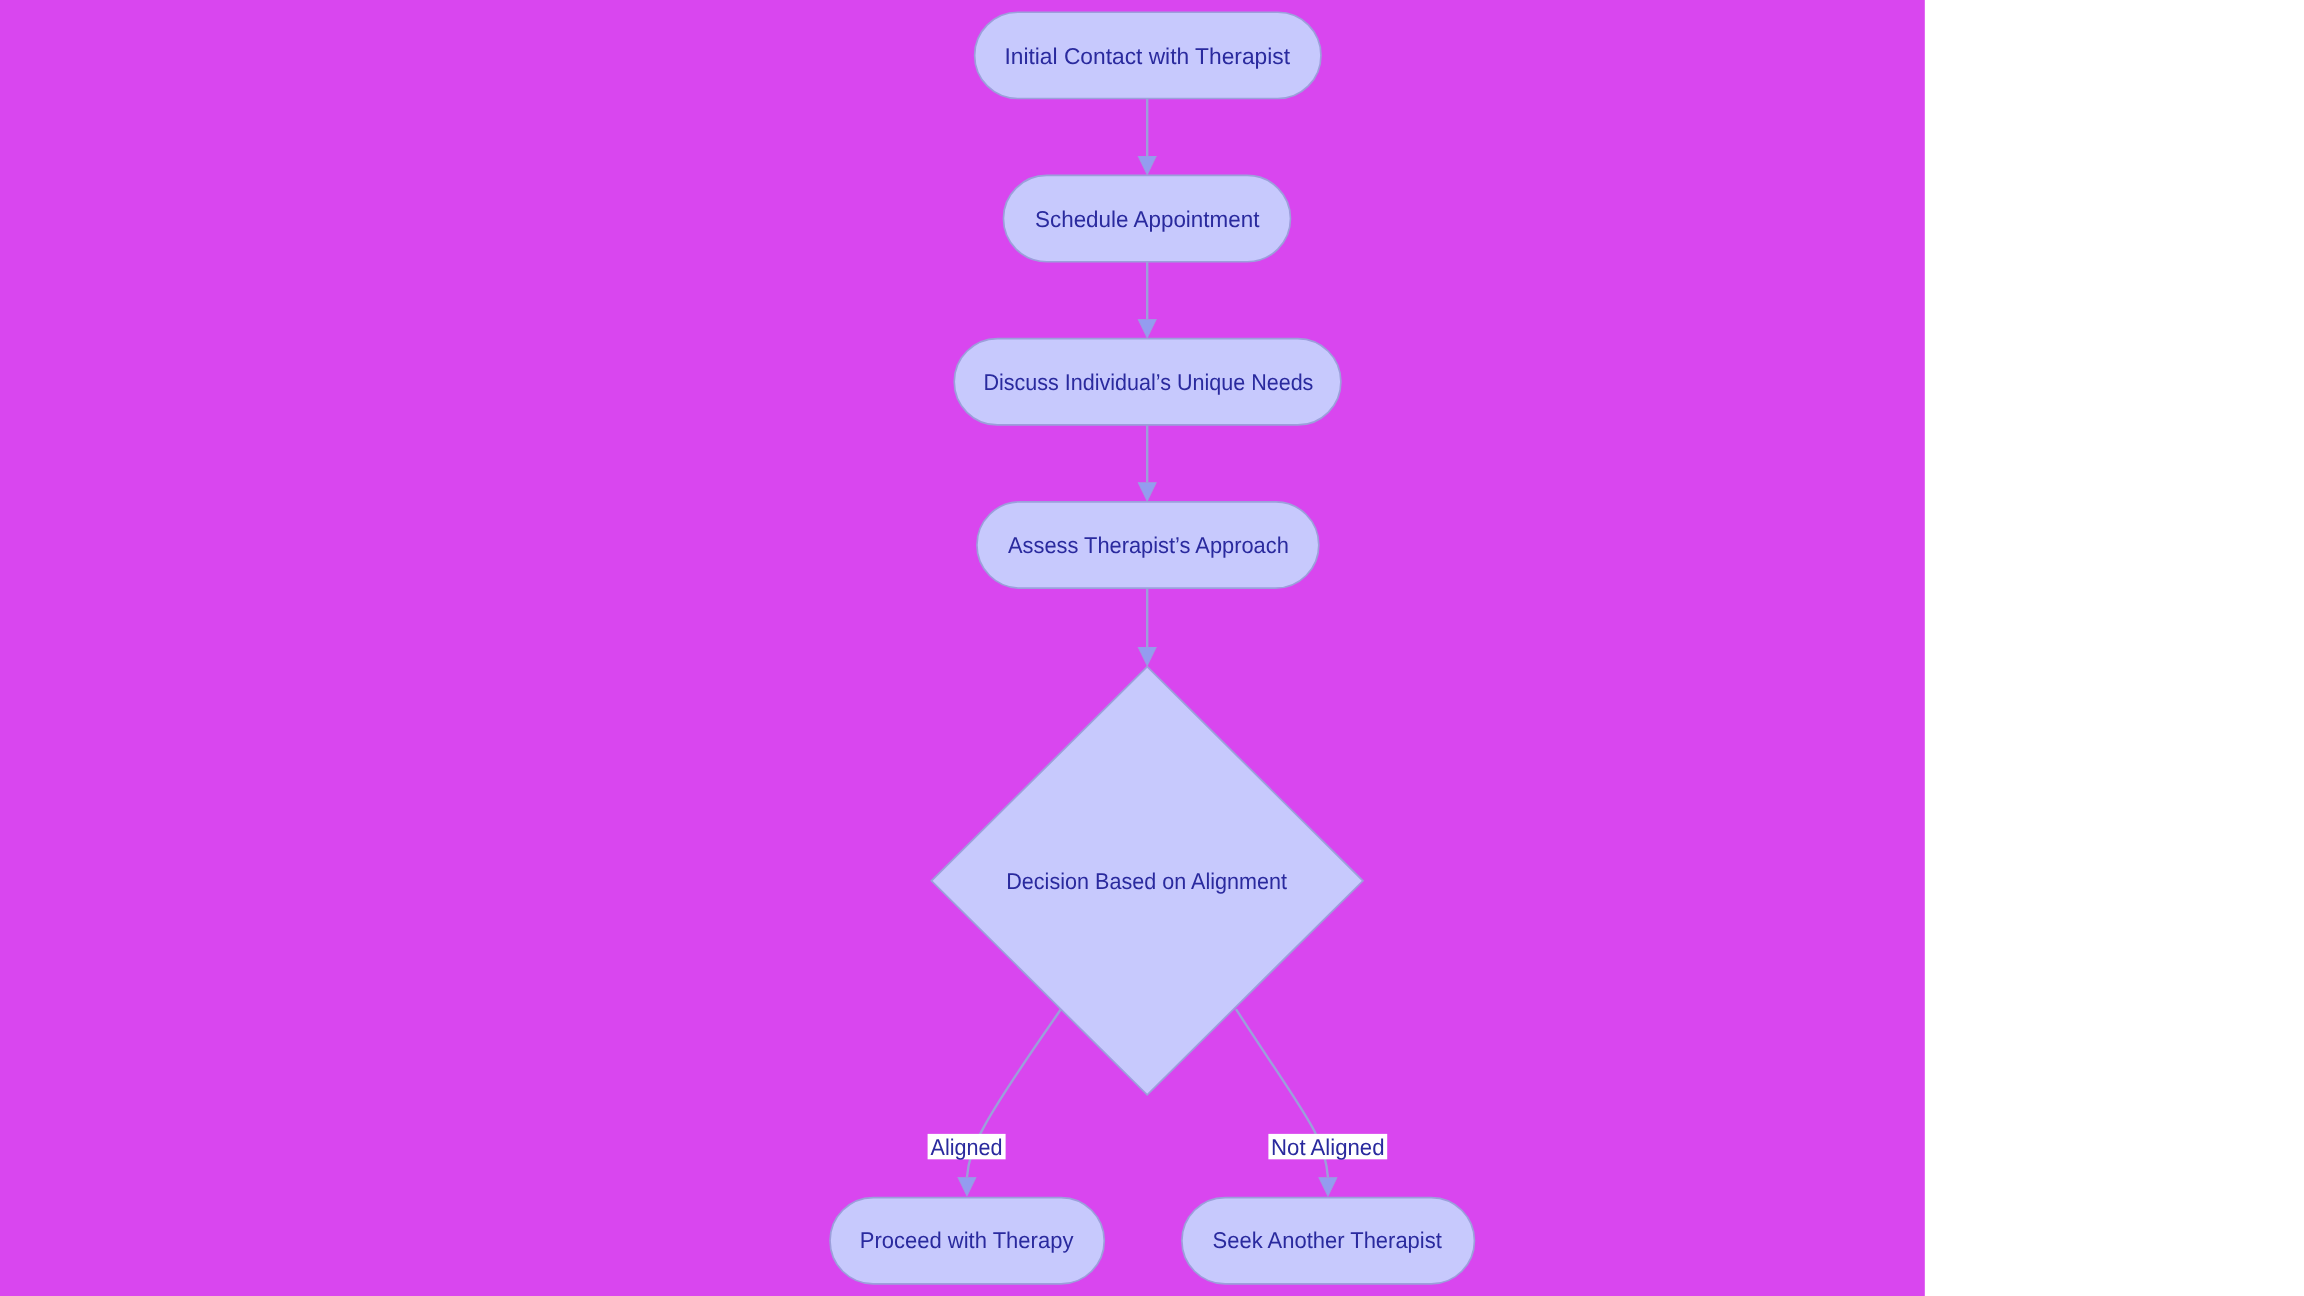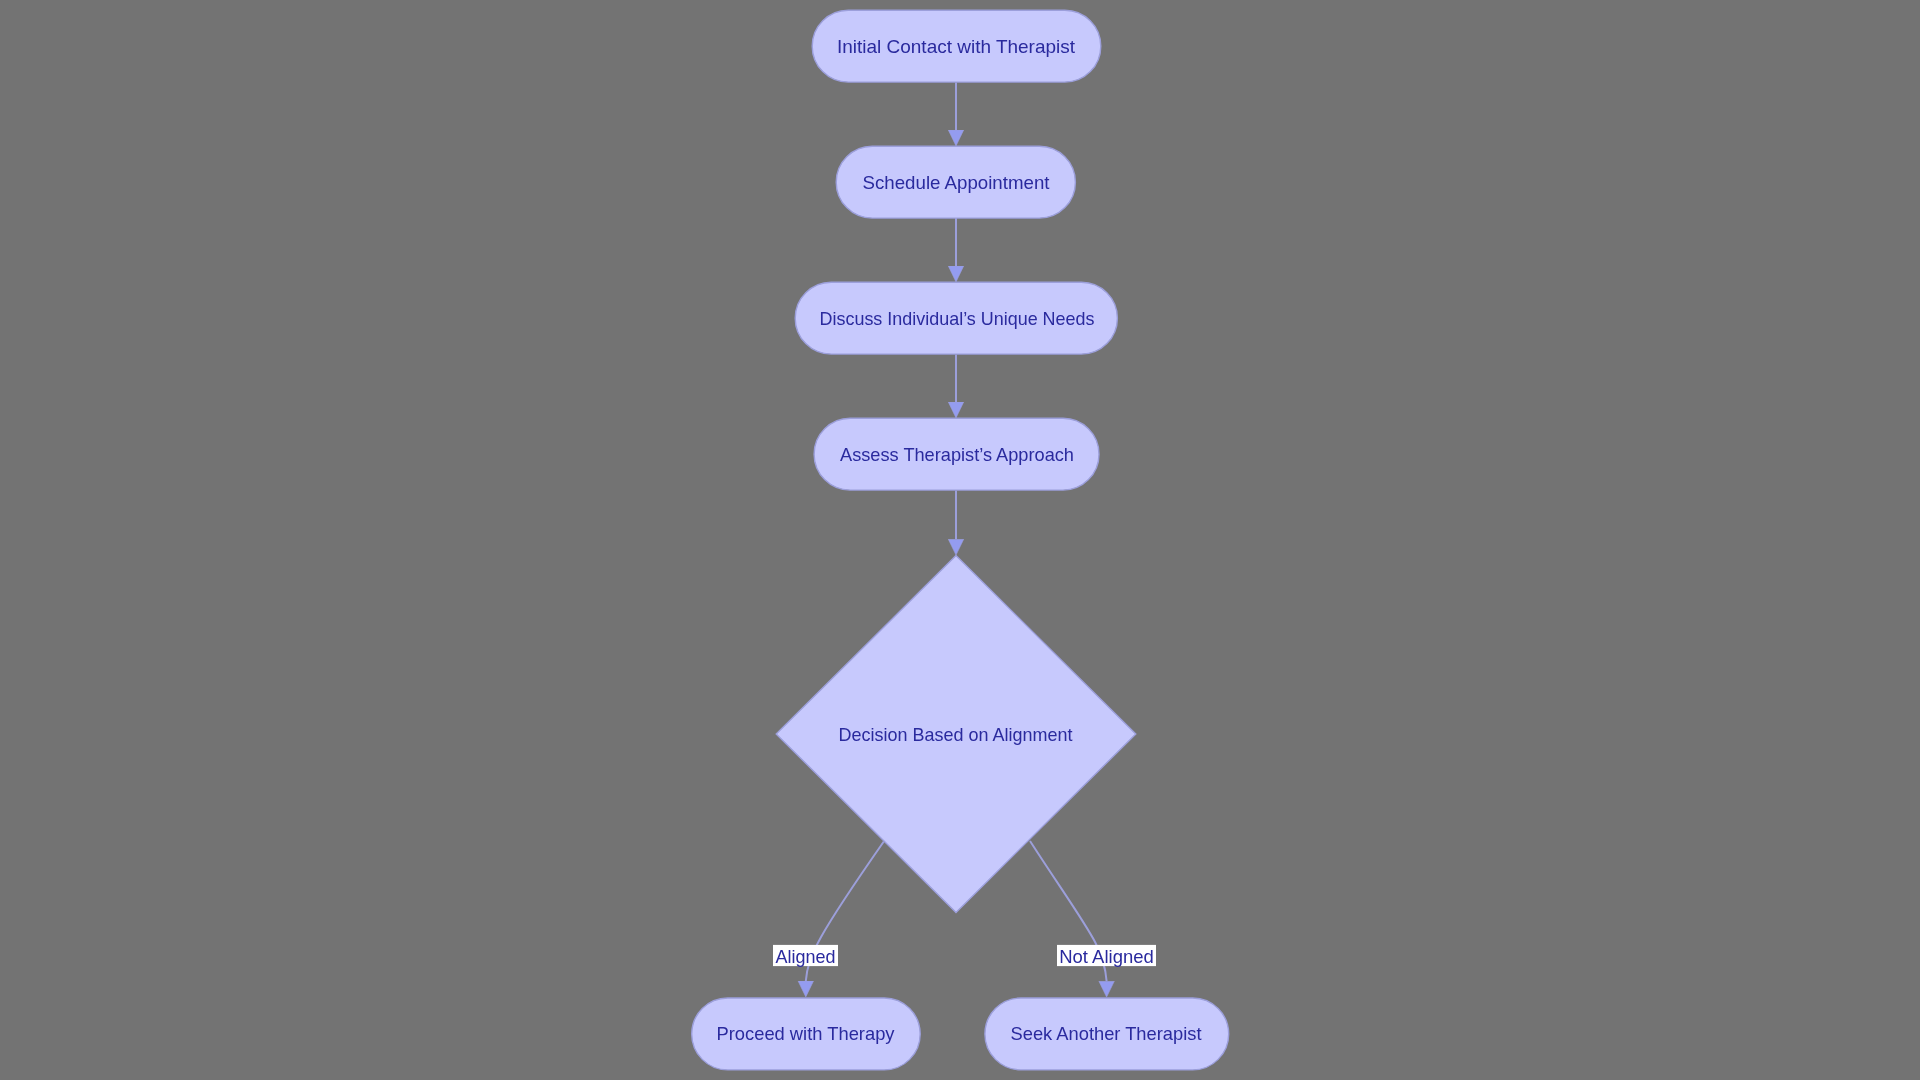--- a/index.html
+++ b/index.html
@@ -1,17 +1,17 @@
 <!DOCTYPE html>
 <html><head>
 <meta charset="utf-8">
 <title>Flowchart — Therapist Selection Process</title>
 <style>
   html,body{margin:0;padding:0;background:#ffffff;width:1920px;height:1080px;overflow:hidden;}
-  #flowchart-root{position:relative;width:1920px;height:1080px;background:#737373;}
+  #flowchart-root{position:relative;width:1604px;height:1080px;background:#d946ef;}
   svg#flow-svg{position:absolute;left:0;top:0;width:1920px;height:1080px;display:block;}
   .node-label,.edge-label{
     font-family:"Liberation Sans",sans-serif;
     font-size:19px;
     fill:#2a2a9e;
     text-anchor:middle;
     white-space:pre;
     will-change:opacity;
   }
   .node-shape{fill:#c7c9fd;stroke:#9c9fdb;stroke-width:1.4;}

